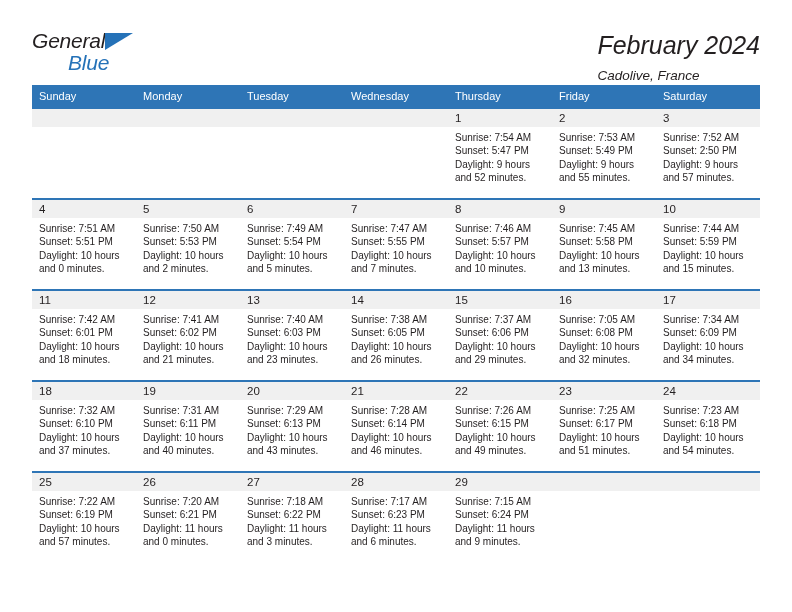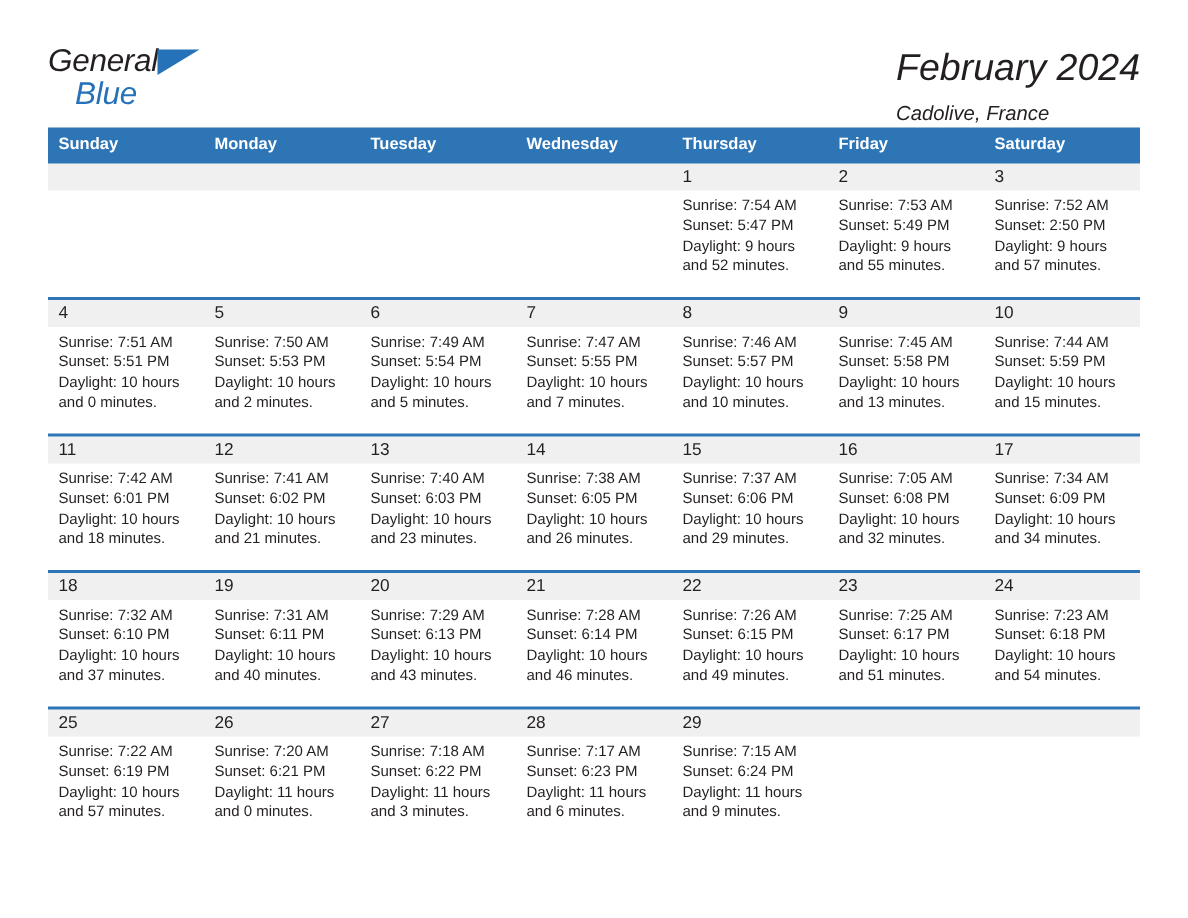--- a/index.html
+++ b/index.html
@@ -46,21 +46,21 @@
     color: #231f20;
     font-family: "Liberation Sans", sans-serif;
     display: block;
   }
   .logo-blue {
     font-size: 21px;
     letter-spacing: -0.2px;
     color: #2572b8;
     display: block;
     margin-top: 1px;
-    margin-left: 18px;
+    margin-left: 36px;
   }
   .logo-triangle {
     position: absolute;
     left: 73px;
     top: 3px;
     width: 0;
     height: 0;
     border-left: 28px solid #2572b8;
     border-bottom: 17px solid transparent;
   }
@@ -85,21 +85,21 @@
   .calendar {
     margin-top: 13px;
     width: 728px;
     border-collapse: collapse;
     table-layout: fixed;
   }
   .calendar th {
     background: #2e75b6;
     color: #ffffff;
     font-size: 11px;
-    font-weight: bold;
+    font-weight: normal;
     text-align: left;
     padding: 5px 0 5px 7px;
     height: 21px;
     box-sizing: border-box;
   }
   .calendar td {
     vertical-align: top;
     padding: 0;
     height: 89px;
     border-top: 2px solid #2e75b6;

